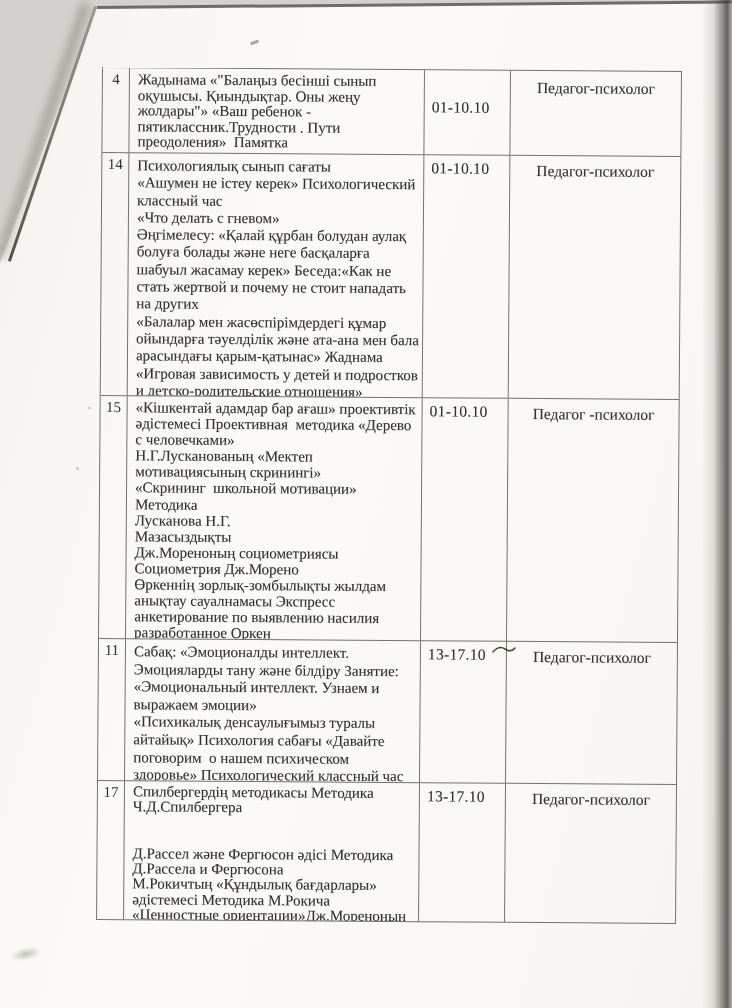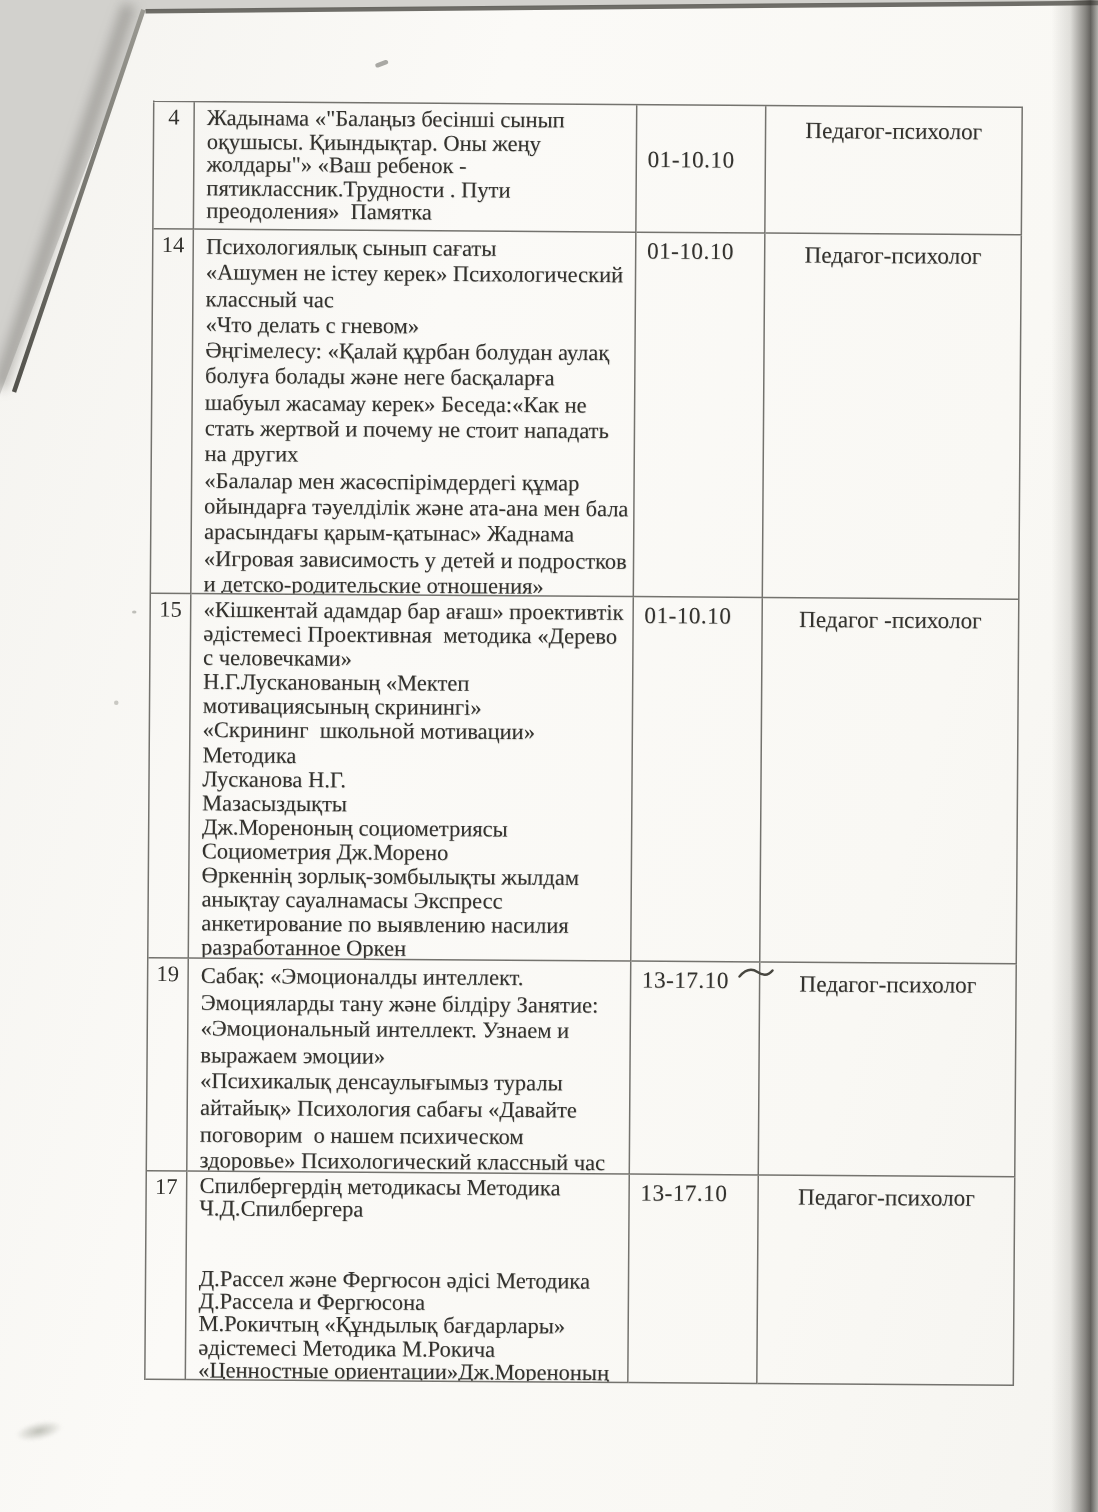--- a/index.html
+++ b/index.html
@@ -147,21 +147,21 @@
 Лусканова Н.Г.
 Мазасыздықты
 Дж.Мореноның социометриясы
 Социометрия Дж.Морено
 Өркеннің зорлық-зомбылықты жылдам анықтау сауалнамасы Экспресс анкетирование по выявлению насилия разработанное Оркен</div>
     <div class="cell date">01-10.10</div>
     <div class="cell resp">Педагог -психолог</div>
   </div>
 
   <div class="t-row r16">
-    <div class="cell num">19</div>
+    <div class="cell num">11</div>
     <div class="cell activity">Сабақ: «Эмоционалды интеллект. Эмоцияларды тану және білдіру Занятие: «Эмоциональный интеллект. Узнаем и выражаем эмоции»
 «Психикалық денсаулығымыз туралы айтайық» Психология сабағы «Давайте поговорим  о нашем психическом здоровье» Психологический классный час</div>
     <div class="cell date">13-17.10</div>
     <div class="cell resp">Педагог-психолог</div>
   </div>
 
   <div class="t-row r17">
     <div class="cell num">17</div>
     <div class="cell activity">Спилбергердің методикасы Методика Ч.Д.Спилбергера
 

